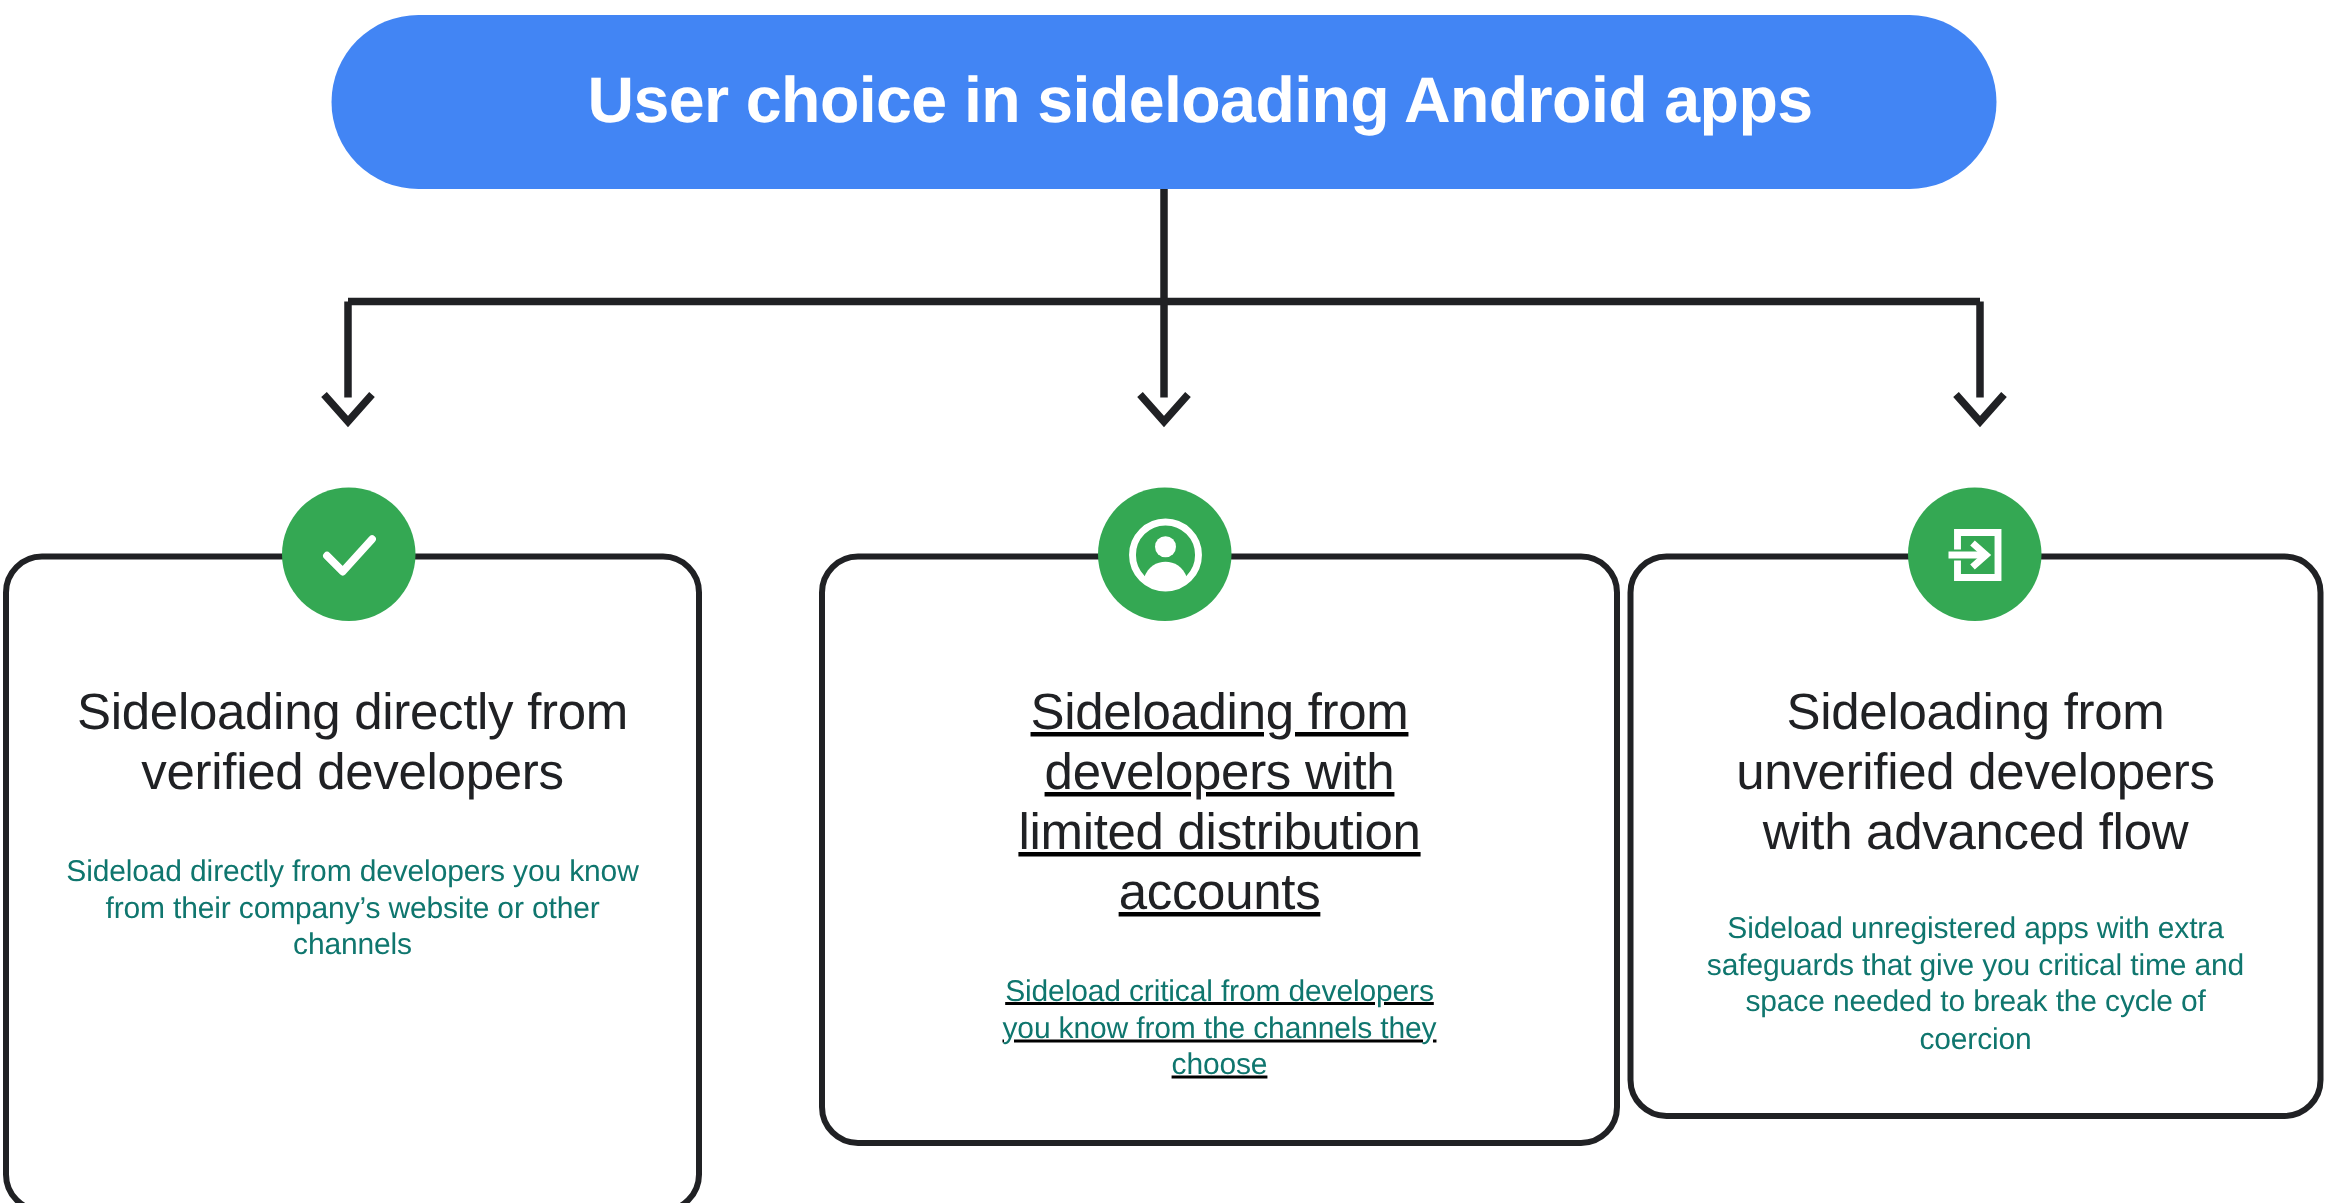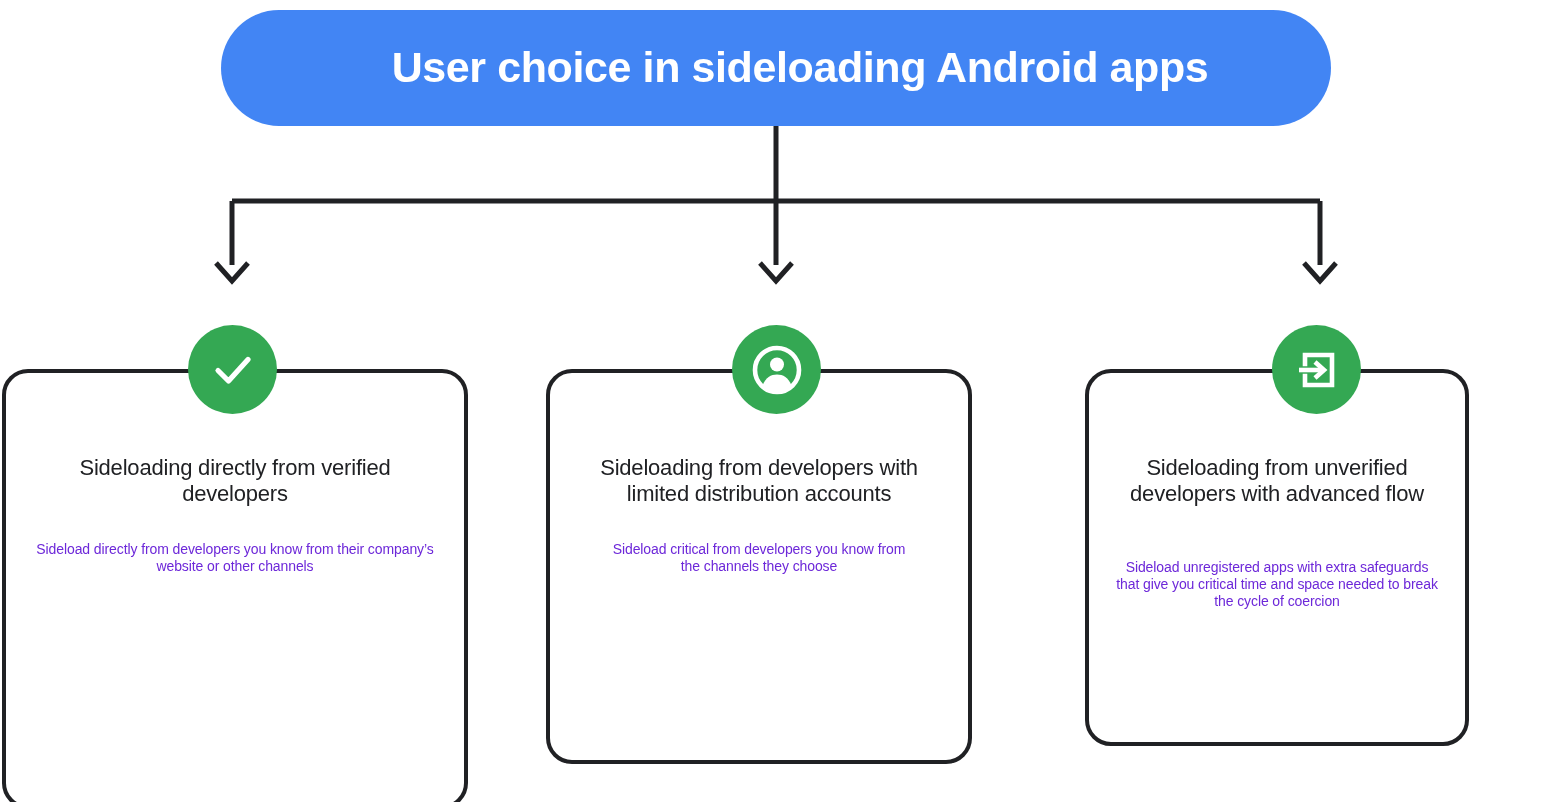--- a/index.html
+++ b/index.html
@@ -58,44 +58,44 @@
     position: absolute;
     border: 4px solid #202124;
     border-radius: 26px;
     background: #ffffff;
     display: flex;
     flex-direction: column;
     align-items: center;
     text-align: center;
   }
   .card-1 { left: 2px;    top: 369px; width: 466px; height: 440px; padding: 62px 22px 0 22px; }
-  .card-2 { left: 546px;  top: 369px; width: 426px; height: 395px; padding: 62px 30px 0 30px; }
-  .card-3 { left: 1085px; top: 369px; width: 384px; height: 377px; padding: 62px 26px 4px 26px; }
+  .card-2 { left: 546px;  top: 369px; width: 534px; height: 395px; padding: 62px 30px 0 30px; text-decoration: underline; }
+  .card-3 { left: 1085px; top: 369px; width: 464px; height: 377px; padding: 62px 26px 4px 26px; }
 
   .card-title {
     color: #202124;
-    font-size: 22px;
+    font-size: 34px;
     line-height: 1.18;
     letter-spacing: -0.2px;
   }
   .card-body {
-    color: #6d28d9;
-    font-size: 14px;
+    color: #0f766e;
+    font-size: 20px;
     line-height: 1.22;
     letter-spacing: -0.1px;
   }
   .card-1 .card-title { margin-top: 20px; max-width: 380px; }
   .card-1 .card-body  { margin-top: 34px; max-width: 400px; }
   .card-1 .card-body.second { margin-top: 28px; max-width: 360px; }
 
   .card-2 .card-title { margin-top: 20px; max-width: 330px; }
   .card-2 .card-body  { margin-top: 34px; max-width: 300px; }
 
   .card-3 .card-title { margin-top: 20px; max-width: 370px; }
-  .card-3 .card-body  { margin-top: 52px; max-width: 380px; }
+  .card-3 .card-body  { margin-top: 32px; max-width: 380px; }
 
   
   .icon-badge {
     position: absolute;
     width: 89px;
     height: 89px;
     border-radius: 50%;
     background: #34A853;
     display: flex;
     align-items: center;

